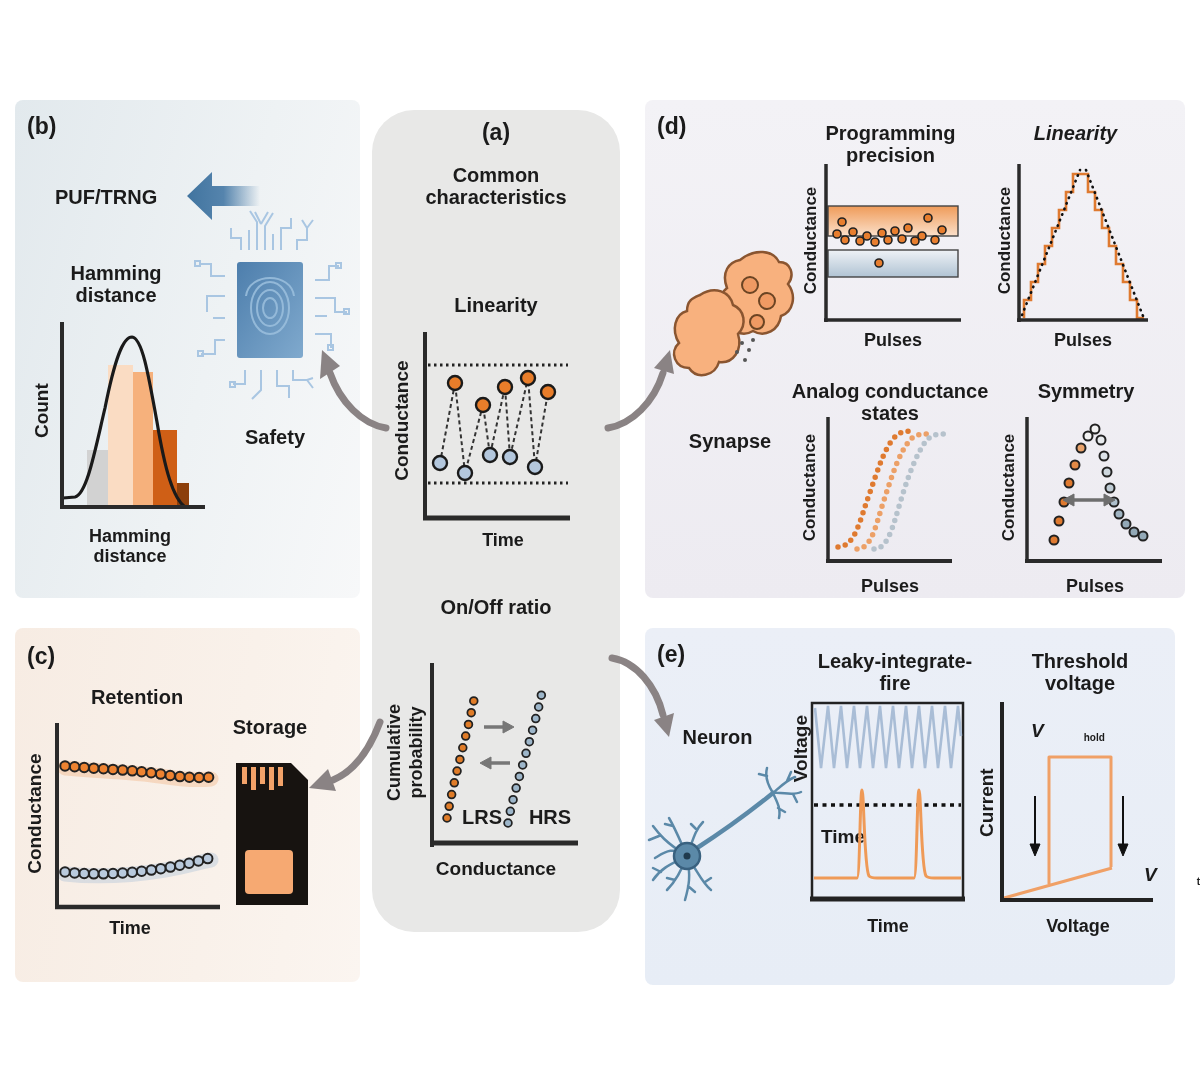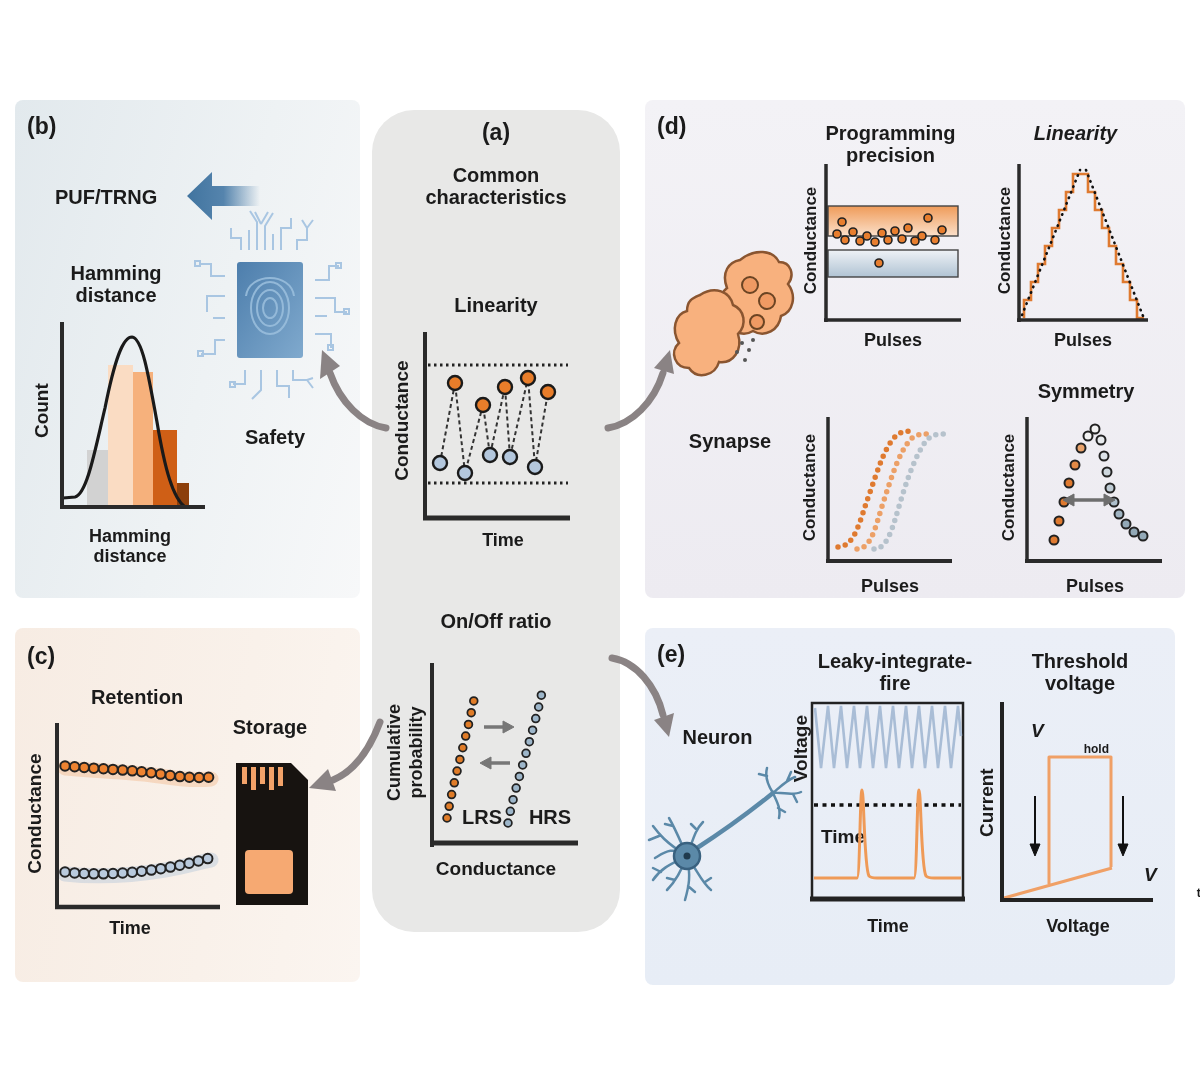--- a/index.html
+++ b/index.html
@@ -17,21 +17,21 @@
            background:linear-gradient(180deg,#ebeff7 0%,#e7edf6 100%);}
   .lbl{position:absolute;line-height:1.12;}
   .ctr{text-align:center;}
   .rot{transform:rotate(-90deg);}
   .tag{font-size:23px;}
   .t20{font-size:20px;}
   .t19{font-size:19px;}
   .t18{font-size:18px;}
   .t17{font-size:17px;}
   svg{position:absolute;left:0;top:0;overflow:visible;}
-  .sub{font-size:12px;position:relative;top:16px;font-style:normal;padding-left:40px;}
+  .sub{font-size:10px;position:relative;top:4px;font-style:normal;padding-left:40px;}
   .vbase{font-style:italic;font-size:19px;}
 </style>
 </head>
 <body>
 
 <div class="page">
 
   <div class="panel panel-b">
     <div class="lbl tag" style="left:12px;top:14px;">(b)</div>
     <div class="lbl t20" style="left:40px;top:86px;width:130px;">PUF/TRNG</div>
@@ -133,21 +133,21 @@
       </g>
     </svg>
   </div>
 
   <div class="panel panel-a">
     <div class="lbl tag ctr" style="left:24px;top:10px;width:200px;">(a)</div>
     <div class="lbl t20 ctr" style="left:24px;top:54px;width:200px;">Common characteristics</div>
     <div class="lbl t20 ctr" style="left:24px;top:184px;width:200px;">Linearity</div>
     <div class="lbl t19 ctr rot" style="left:-65px;top:300px;width:190px;">Conductance</div>
     <div class="lbl t18 ctr" style="left:71px;top:420px;width:120px;">Time</div>
-    <div class="lbl t20 ctr" style="left:24px;top:500px;width:200px;">On/Off ratio</div>
+    <div class="lbl t20 ctr" style="left:24px;top:486px;width:200px;">On/Off ratio</div>
     <div class="lbl t18 ctr rot" style="left:-41px;top:621px;width:150px;line-height:1.2;">Cumulative probability</div>
     <div class="lbl t20 ctr" style="left:82px;top:696px;width:56px;">LRS</div>
     <div class="lbl t20 ctr" style="left:150px;top:696px;width:56px;">HRS</div>
     <div class="lbl t19 ctr" style="left:54px;top:748px;width:140px;">Conductance</div>
 
     <svg width="248" height="822" viewBox="0 0 248 822">
       <g>
         <line x1="56" y1="255" x2="196" y2="255" stroke="#222" stroke-width="3" stroke-dasharray="2.5,3.5"></line>
         <line x1="56" y1="373" x2="196" y2="373" stroke="#222" stroke-width="3" stroke-dasharray="2.5,3.5"></line>
         <polyline points="68,353 83,273 93,363 111,295 118,345 133,277 138,347 156,268 163,357 176,282" fill="none" stroke="#333" stroke-width="2" stroke-dasharray="4,3"></polyline>
@@ -186,20 +186,21 @@
   </div>
 
   <div class="panel panel-d">
     <div class="lbl tag" style="left:12px;top:14px;">(d)</div>
     <div class="lbl t20 ctr" style="left:148px;top:22px;width:195px;">Programming precision</div>
     <div class="lbl t20 ctr" style="left:358px;top:22px;width:145px;font-style:italic;">Linearity</div>
     <div class="lbl t17 ctr rot" style="left:86px;top:131px;width:160px;">Conductance</div>
     <div class="lbl t18 ctr" style="left:198px;top:230px;width:100px;">Pulses</div>
     <div class="lbl t17 ctr rot" style="left:280px;top:131px;width:160px;">Conductance</div>
     <div class="lbl t18 ctr" style="left:388px;top:230px;width:100px;">Pulses</div>
+    <div class="lbl t20 ctr" style="left:130px;top:280px;width:230px;">Analog conductance states</div>
     <div class="lbl t20 ctr" style="left:376px;top:280px;width:130px;">Symmetry</div>
     <div class="lbl t17 ctr rot" style="left:85px;top:378px;width:160px;">Conductance</div>
     <div class="lbl t18 ctr" style="left:195px;top:476px;width:100px;">Pulses</div>
     <div class="lbl t17 ctr rot" style="left:284px;top:378px;width:160px;">Conductance</div>
     <div class="lbl t18 ctr" style="left:400px;top:476px;width:100px;">Pulses</div>
     <div class="lbl t20 ctr" style="left:30px;top:330px;width:110px;">Synapse</div>
 
     <svg width="540" height="498" viewBox="0 0 540 498">
       <defs>
         <linearGradient id="obandg" x1="0" y1="0" x2="0" y2="1">

